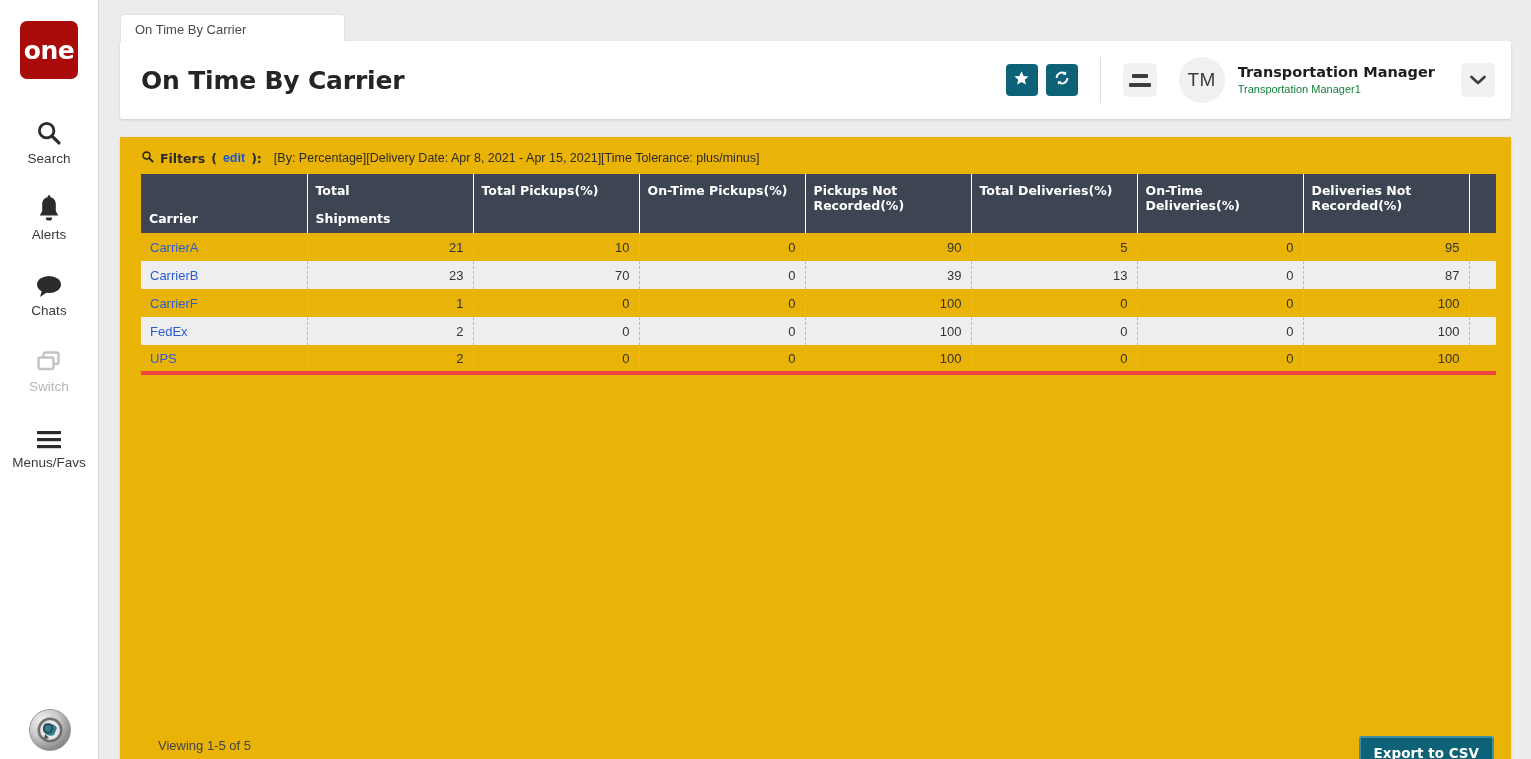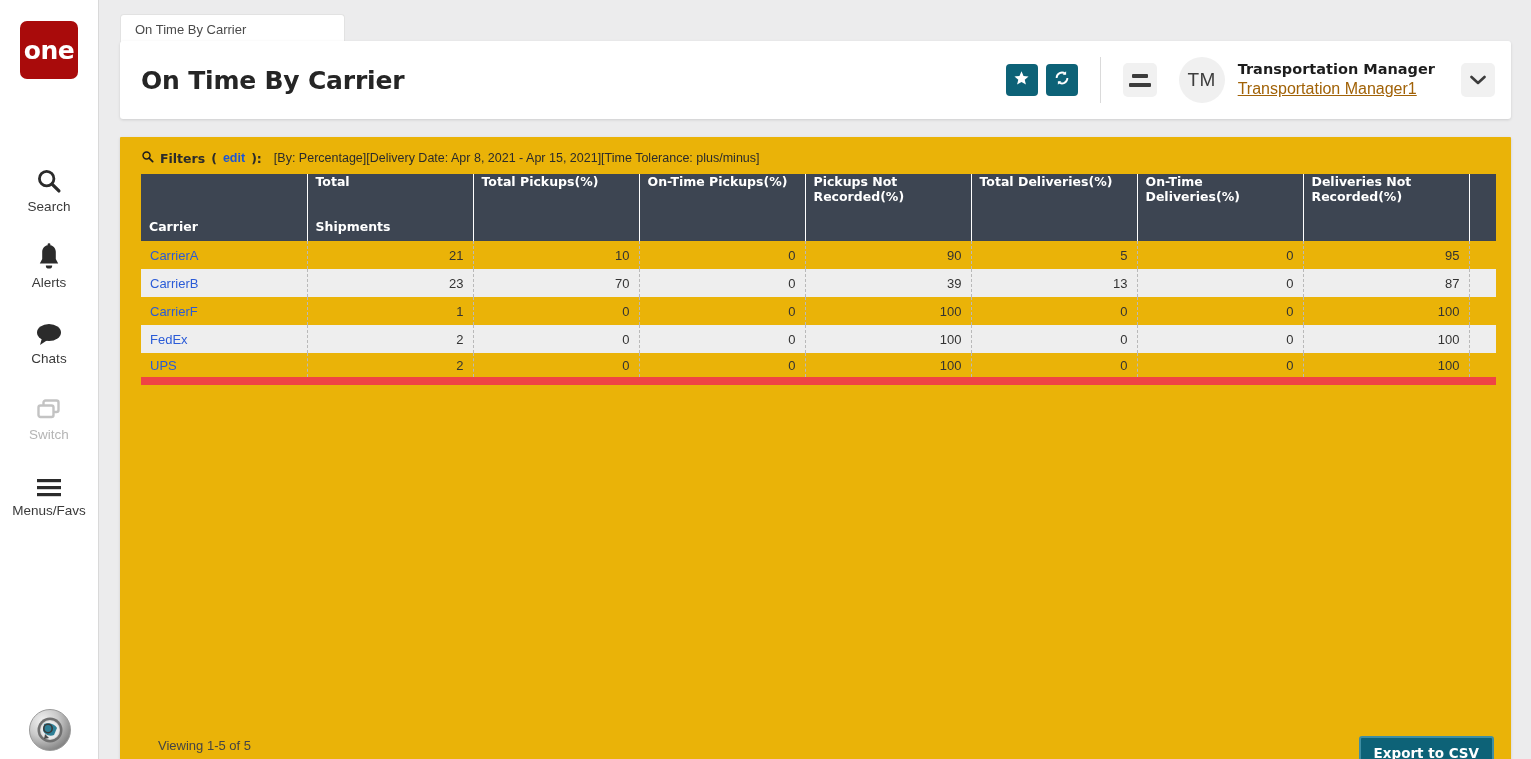--- a/index.html
+++ b/index.html
@@ -11,21 +11,21 @@
   }
 
   
   #app { position: relative; width: 1531px; height: 759px; }
 
   .rail {
     position: absolute; left: 0; top: 0;
     width: 99px; height: 759px;
     background: #ffffff;
     border-right: 1px solid #d9d9d9;
-    display: flex; flex-direction: column; align-items: center; gap: 48px;
+    display: flex; flex-direction: column; align-items: center;
   }
   .logo {
     width: 58px; height: 58px; margin-top: 21px;
     background: #a90b0b; border-radius: 7px;
     display: flex; align-items: center; justify-content: center;
     color: #fff; font-size: 25px; font-weight: 700; letter-spacing: -.5px;
     font-family: "DejaVu Sans", sans-serif;
   }
   .rail-items { margin-top: 24px; width: 100%; }
   .rail-item {
@@ -101,21 +101,21 @@
   .gray-btn i.b1 { width: 16px; }
   .gray-btn i.b2 { width: 22px; }
   .avatar {
     width: 46px; height: 46px; border-radius: 50%;
     background: #f0f0f0; margin-left: 22px;
     display: flex; align-items: center; justify-content: center;
     font-size: 19px; color: #3d3d3d; letter-spacing: .5px;
   }
   .usr { margin-left: 13px; line-height: 1.3; }
   .usr .n1 { font-size: 14.5px; font-weight: 700; color: #1d1d1d; font-family: "DejaVu Sans", sans-serif; }
-  .usr .n2 { font-size: 16px; color: #a16207; text-decoration: underline; }
+  .usr .n2 { font-size: 11px; color: #15803d; }
   .caret-btn {
     width: 34px; height: 34px; border-radius: 5px; background: #f1f1f1;
     margin-left: 26px; display: flex; align-items: center; justify-content: center;
     cursor: pointer;
   }
 
   
   .main-card {
     position: absolute; left: 120px; top: 137px;
     width: 1391px; height: 664px;
@@ -136,33 +136,33 @@
   table { border-collapse: collapse; width: 1329px; table-layout: fixed; }
   thead th {
     background: #3d4552; color: #fff;
     font-size: 12.5px; font-weight: 700;
     font-family: "DejaVu Sans", sans-serif;
     height: 53px; vertical-align: bottom;
     padding: 0 8px 7px 8px;
     border-right: 1px solid #fff;
     text-align: left;
   }
-  thead th.top { vertical-align: top; }
+  thead th.top { vertical-align: top; padding-top: 9px; }
   thead th:last-child { border-right: none; }
-  thead th .hl2 { display: block; margin-top: 30px; }
+  thead th .hl2 { display: block; margin-top: 13px; }
 
   tbody td {
     height: 28px; font-size: 13px; color: #333;
     padding: 0 9px; border-right: 1px dashed #b9b9b9;
     text-align: right; white-space: nowrap;
   }
   tbody td:first-child { text-align: left; border-right: 1px dashed #b9b9b9; }
   tbody td:last-child { border-right: none; }
   tbody tr:nth-child(even) { background: #eeeeee; }
-  tbody tr:last-child td { border-bottom: 8px solid #ef4444; }
+  tbody tr:last-child td { border-bottom: 4px solid #ef4444; }
   tbody a { color: #2a5bd7; text-decoration: none; cursor: pointer; }
 
   
   col.c0 { width: 166px; }
   col.c1 { width: 166px; }
   col.c2 { width: 166px; }
   col.c3 { width: 166px; }
   col.c4 { width: 166px; }
   col.c5 { width: 166px; }
   col.c6 { width: 166px; }

